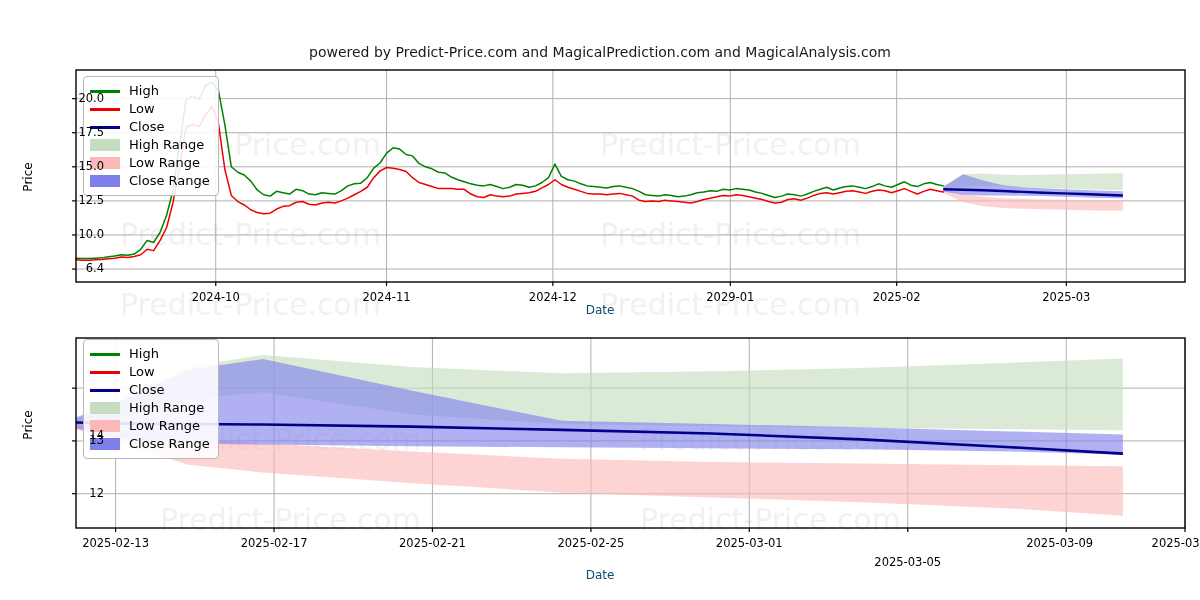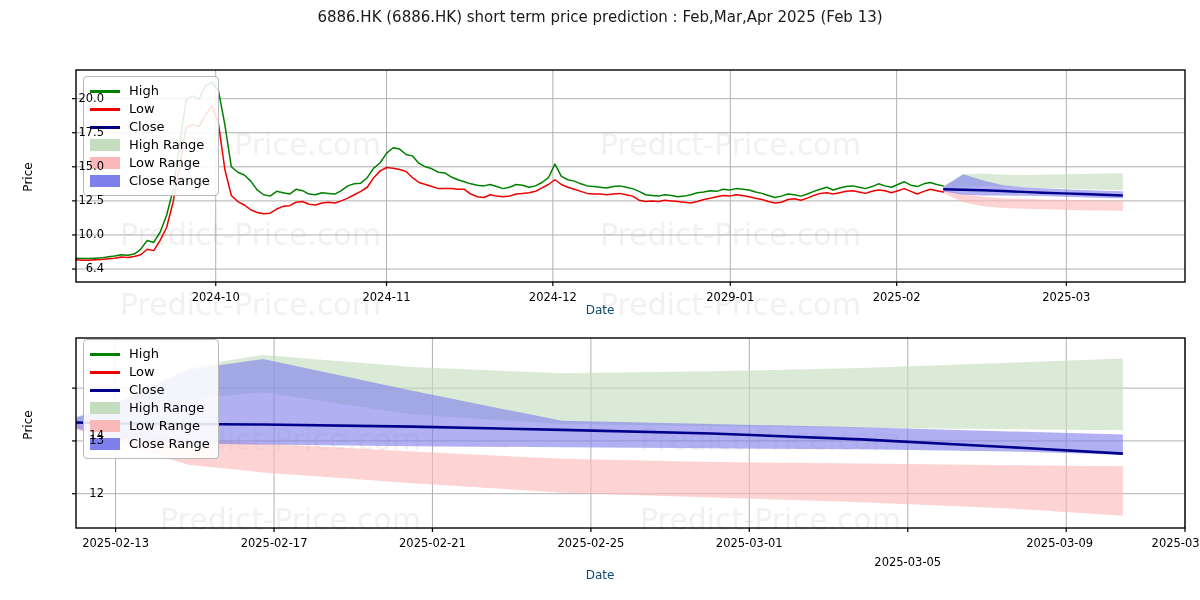--- a/index.html
+++ b/index.html
@@ -16,21 +16,21 @@
   .lswatch{width:30px;height:3px;margin-right:9px;flex:0 0 30px;}
   .lpatch{width:30px;height:12px;margin-right:9px;flex:0 0 30px;}
   .ltext{font-size:13px;color:#000;line-height:18px;}
   svg{display:block;}
 </style>
 </head>
 <body>
 
 <div id="root">
 
-  <div class="title">6886.HK (6886.HK) short term price prediction : Feb,Mar,Apr 2025 (Feb 13)</div>
+  <div class="subtitle">powered by Predict-Price.com and MagicalPrediction.com and MagicalAnalysis.com</div>
 
   <div class="panel" id="panel-top" style="left:0px;top:60px;width:1200px;height:260px;">
     <div class="ylabel" style="left:-2px;top:110px;width:60px;text-align:center;">Price</div>
     <svg id="svg-top" width="1200" height="260">
         <g>
           <text x="120" y="95" fill="#f2f1f0" font-size="30" font-family="DejaVu Sans, sans-serif">Predict-Price.com</text>
           <text x="600" y="95" fill="#f2f1f0" font-size="30" font-family="DejaVu Sans, sans-serif">Predict-Price.com</text>
           <text x="120" y="185" fill="#f2f1f0" font-size="30" font-family="DejaVu Sans, sans-serif">Predict-Price.com</text>
           <text x="600" y="185" fill="#f2f1f0" font-size="30" font-family="DejaVu Sans, sans-serif">Predict-Price.com</text>
           <text x="120" y="255" fill="#f2f1f0" font-size="30" font-family="DejaVu Sans, sans-serif">Predict-Price.com</text>

